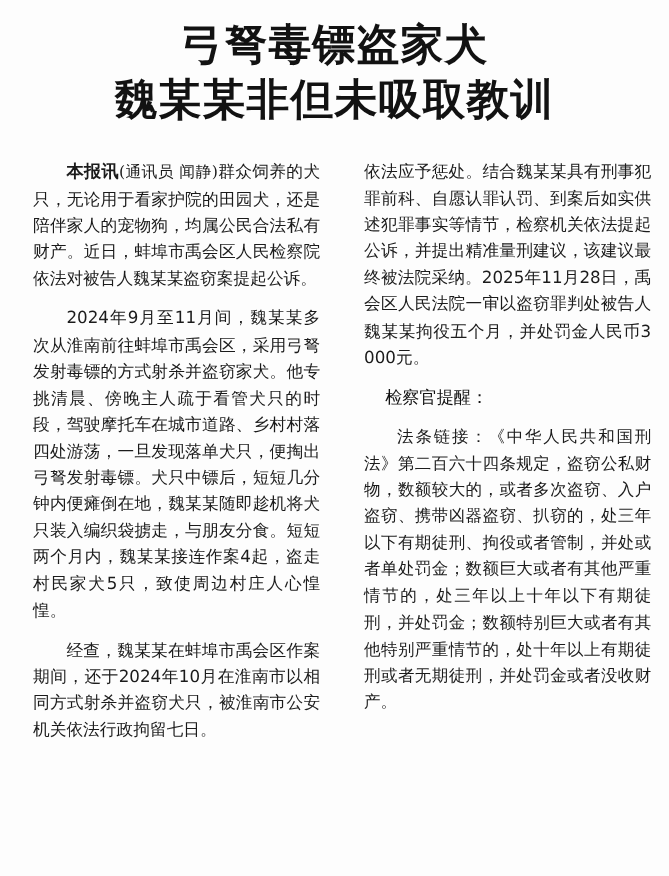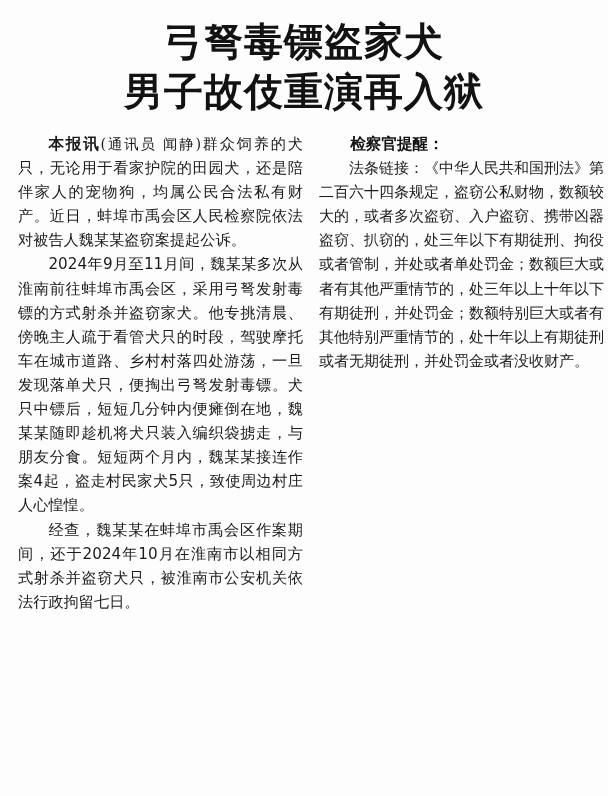--- a/index.html
+++ b/index.html
@@ -49,21 +49,21 @@
     bottom: 4px;
     display: flex;
     gap: 16px;
   }
   .column {
     width: 285px;
     flex: 0 0 285px;
     overflow: hidden;
   }
   .column p {
-    margin: 0;
+    margin: 12px;
     font-family: "DejaVu Sans", "Liberation Sans", sans-serif;
     font-size: 15.2px;
     line-height: 24.1px;
     text-align: justify;
     text-justify: inter-character;
     text-indent: 2em;
     color: #1b1b1b;
     word-break: break-all;
   }
   .column p.kai {
@@ -77,45 +77,46 @@
     font-size: 15.6px;
   }
   .byline {
     font-family: "DejaVu Serif", "Liberation Serif", serif;
     font-size: 14.4px;
     font-weight: normal;
   }
   .subhead {
     margin: 0;
     font-family: "DejaVu Sans", "Liberation Sans", sans-serif;
-    font-weight: bold;
+    font-weight: normal;
     font-size: 15.6px;
     line-height: 24.1px;
     text-indent: 2em;
     color: #121212;
   }
 </style>
 </head>
 <body>
 
 <div class="page">
 
   <div class="headline">
     <div class="headline-line l1">弓弩毒镖盗家犬</div>
-    <div class="headline-line l2">男子故伎重演再入狱</div>
+    <div class="headline-line l2">魏某某非但未吸取教训</div>
   </div>
 
   <div class="body-columns">
 
     <div class="column">
       <p><span class="lead-bold">本报讯</span><span class="byline">(通讯员 闻静)</span><span>群众饲养的犬只，无论用于看家护院的田园犬，还是陪伴家人的宠物狗，均属公民合法私有财产。近日，蚌埠市禹会区人民检察院依法对被告人魏某某盗窃案提起公诉。</span></p>
       <p>2024年9月至11月间，魏某某多次从淮南前往蚌埠市禹会区，采用弓弩发射毒镖的方式射杀并盗窃家犬。他专挑清晨、傍晚主人疏于看管犬只的时段，驾驶摩托车在城市道路、乡村村落四处游荡，一旦发现落单犬只，便掏出弓弩发射毒镖。犬只中镖后，短短几分钟内便瘫倒在地，魏某某随即趁机将犬只装入编织袋掳走，与朋友分食。短短两个月内，魏某某接连作案4起，盗走村民家犬5只，致使周边村庄人心惶惶。</p>
       <p>经查，魏某某在蚌埠市禹会区作案期间，还于2024年10月在淮南市以相同方式射杀并盗窃犬只，被淮南市公安机关依法行政拘留七日。</p>
 
     </div>
 
     <div class="column">
+      <p style="text-indent:0">依法应予惩处。结合魏某某具有刑事犯罪前科、自愿认罪认罚、到案后如实供述犯罪事实等情节，检察机关依法提起公诉，并提出精准量刑建议，该建议最终被法院采纳。2025年11月28日，禹会区人民法院一审以盗窃罪判处被告人魏某某拘役五个月，并处罚金人民币3000元。</p>
       <div class="subhead">检察官提醒：</div>
       <p class="kai">法条链接：《中华人民共和国刑法》第二百六十四条规定，盗窃公私财物，数额较大的，或者多次盗窃、入户盗窃、携带凶器盗窃、扒窃的，处三年以下有期徒刑、拘役或者管制，并处或者单处罚金；数额巨大或者有其他严重情节的，处三年以上十年以下有期徒刑，并处罚金；数额特别巨大或者有其他特别严重情节的，处十年以上有期徒刑或者无期徒刑，并处罚金或者没收财产。</p>
     </div>
 
   </div>
 </div>
 
 </body></html>

